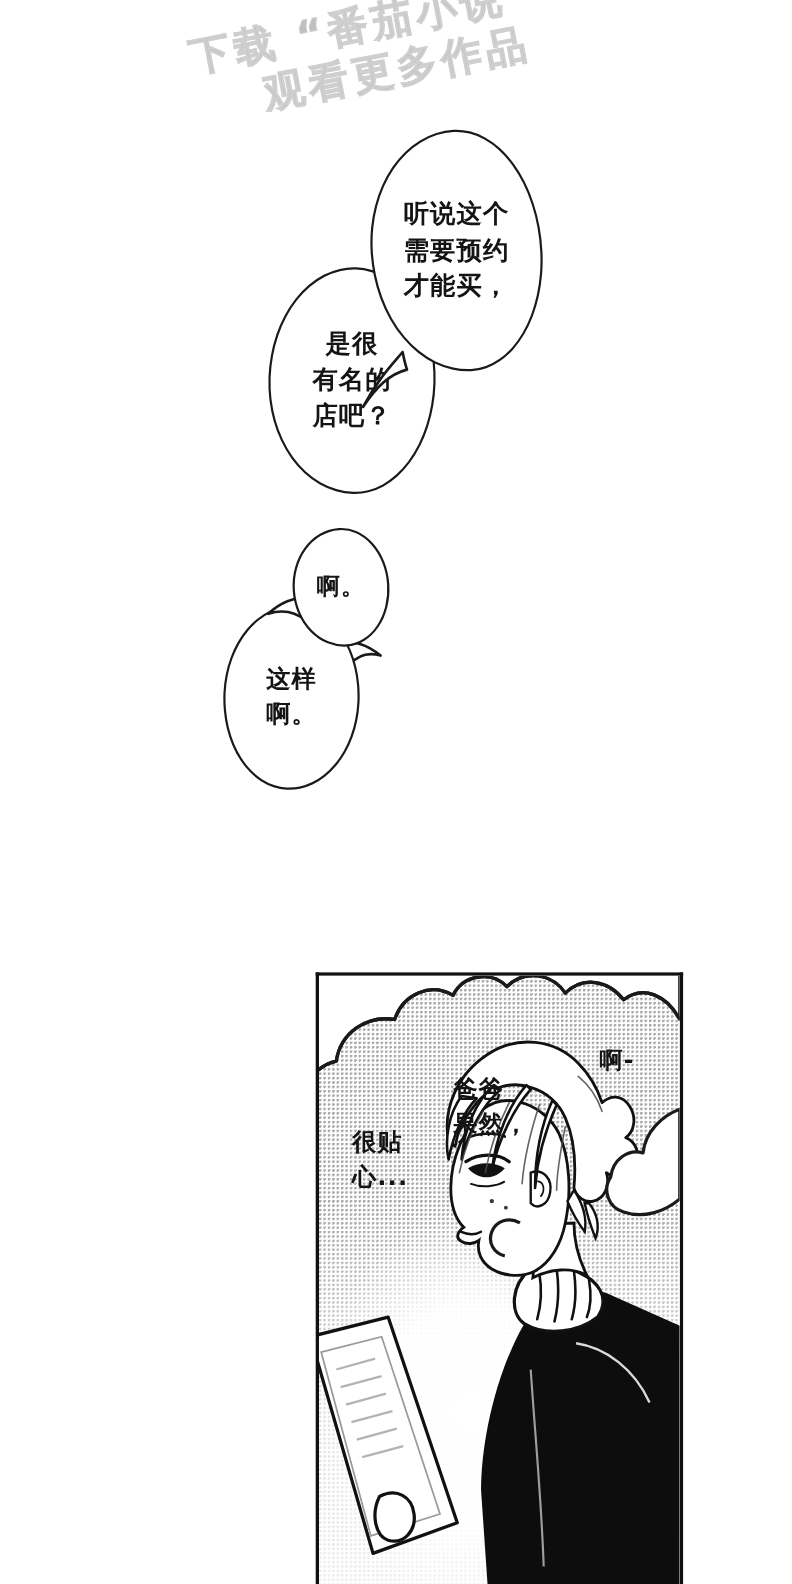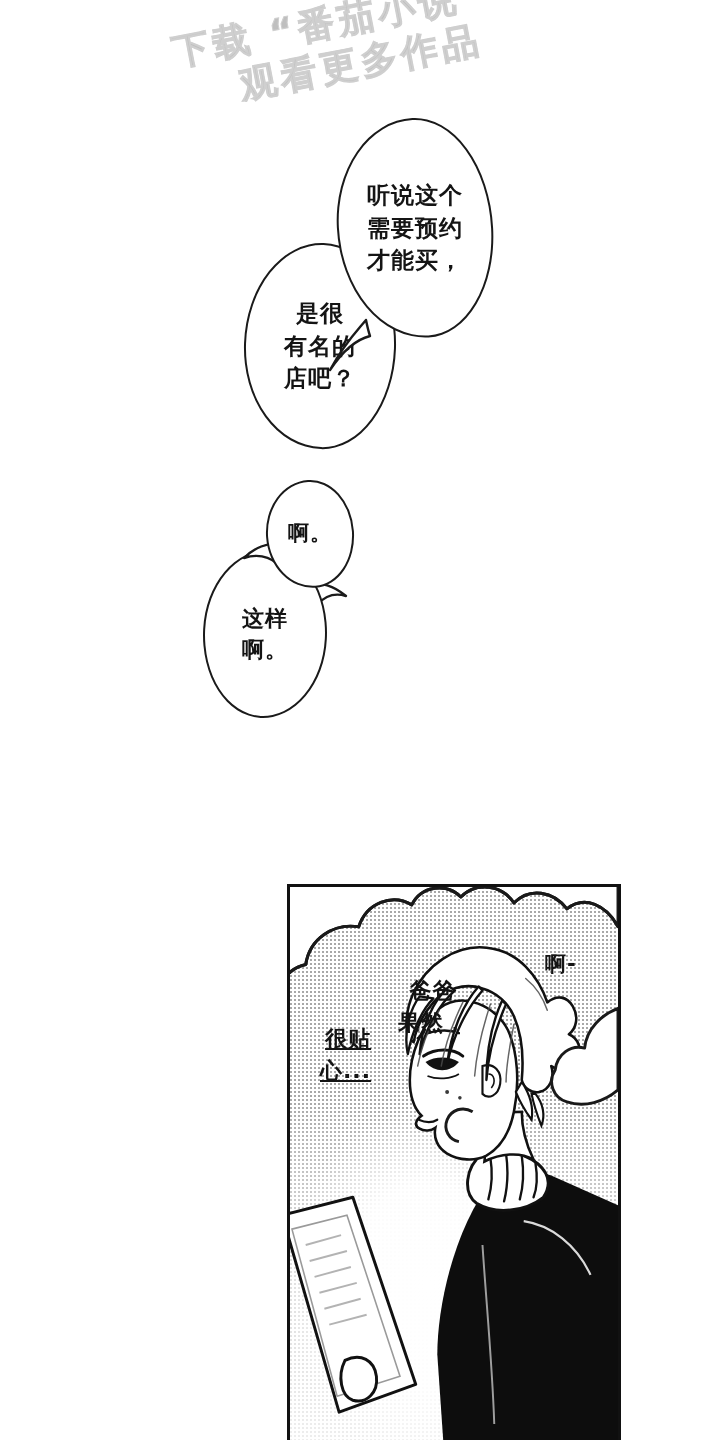--- a/index.html
+++ b/index.html
@@ -190,22 +190,22 @@
     position: absolute;
     color: #141414;
     font-weight: bold;
     font-size: 22px;
     line-height: 1.45;
     letter-spacing: 1px;
     white-space: pre-line;
     font-family: "DejaVu Sans", sans-serif;
     z-index: 8;
   }
-  #cloud-text-left  { left: 30px;  top: 136px; text-align: right; text-decoration: underline; }
-  #cloud-text-mid   { left: 108px; top: 88px;  text-align: center; }
+  #cloud-text-left  { left: 30px;  top: 136px; text-align: left; }
+  #cloud-text-mid   { left: 122px; top: 88px;  }
   #cloud-text-right { left: 255px; top: 62px;  text-align: center; font-size: 21px; }
 </style>
 </head>
 <body>
 
 <div id="page">
 
   <div class="watermark">
     <div class="wm-line l1">下载 “番茄小说”</div>
     <div class="wm-line l2">观看更多作品</div>

